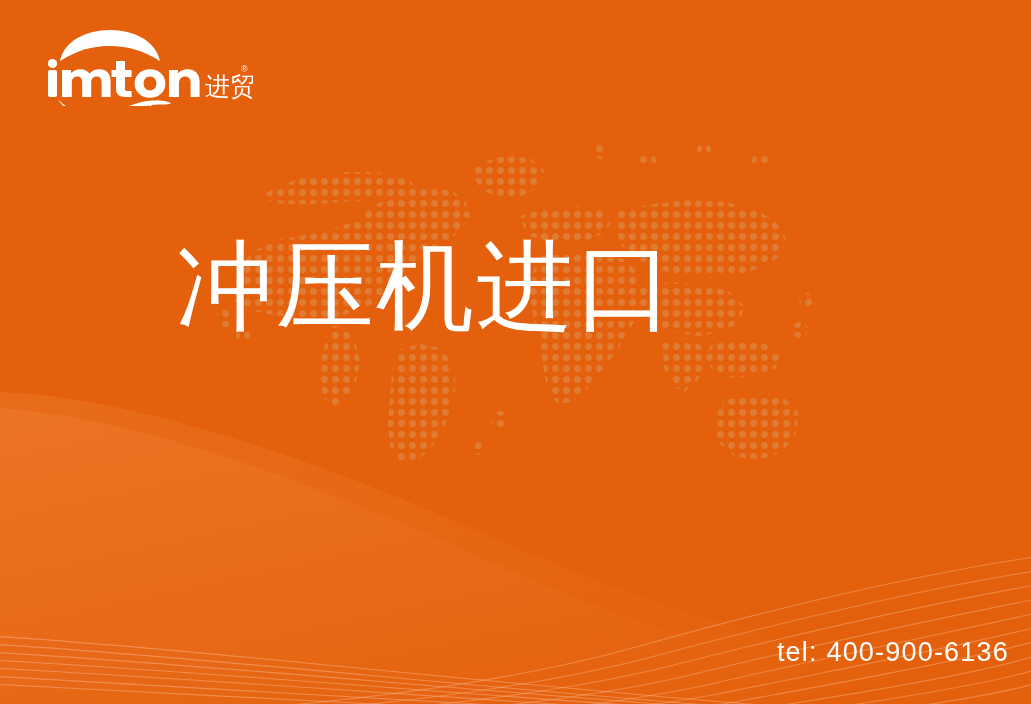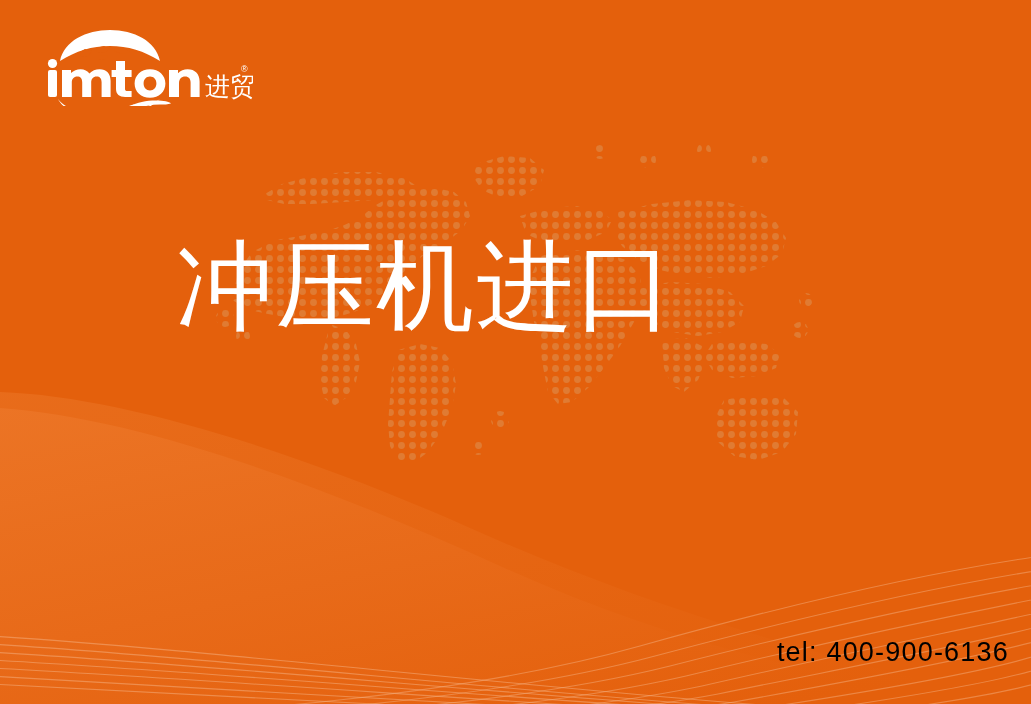--- a/index.html
+++ b/index.html
@@ -68,21 +68,21 @@
   }
   #headline .hl-2 {
     letter-spacing: 4px;
   }
 
   
   #tel {
     position: absolute;
     right: 22px;
     bottom: 36px;
-    color: #000000;
+    color: #ffffff;
     font-size: 27px;
     letter-spacing: 1.2px;
     font-weight: 400;
     white-space: nowrap;
   }
 </style>
 </head>
 <body>
 
 <div id="banner">

